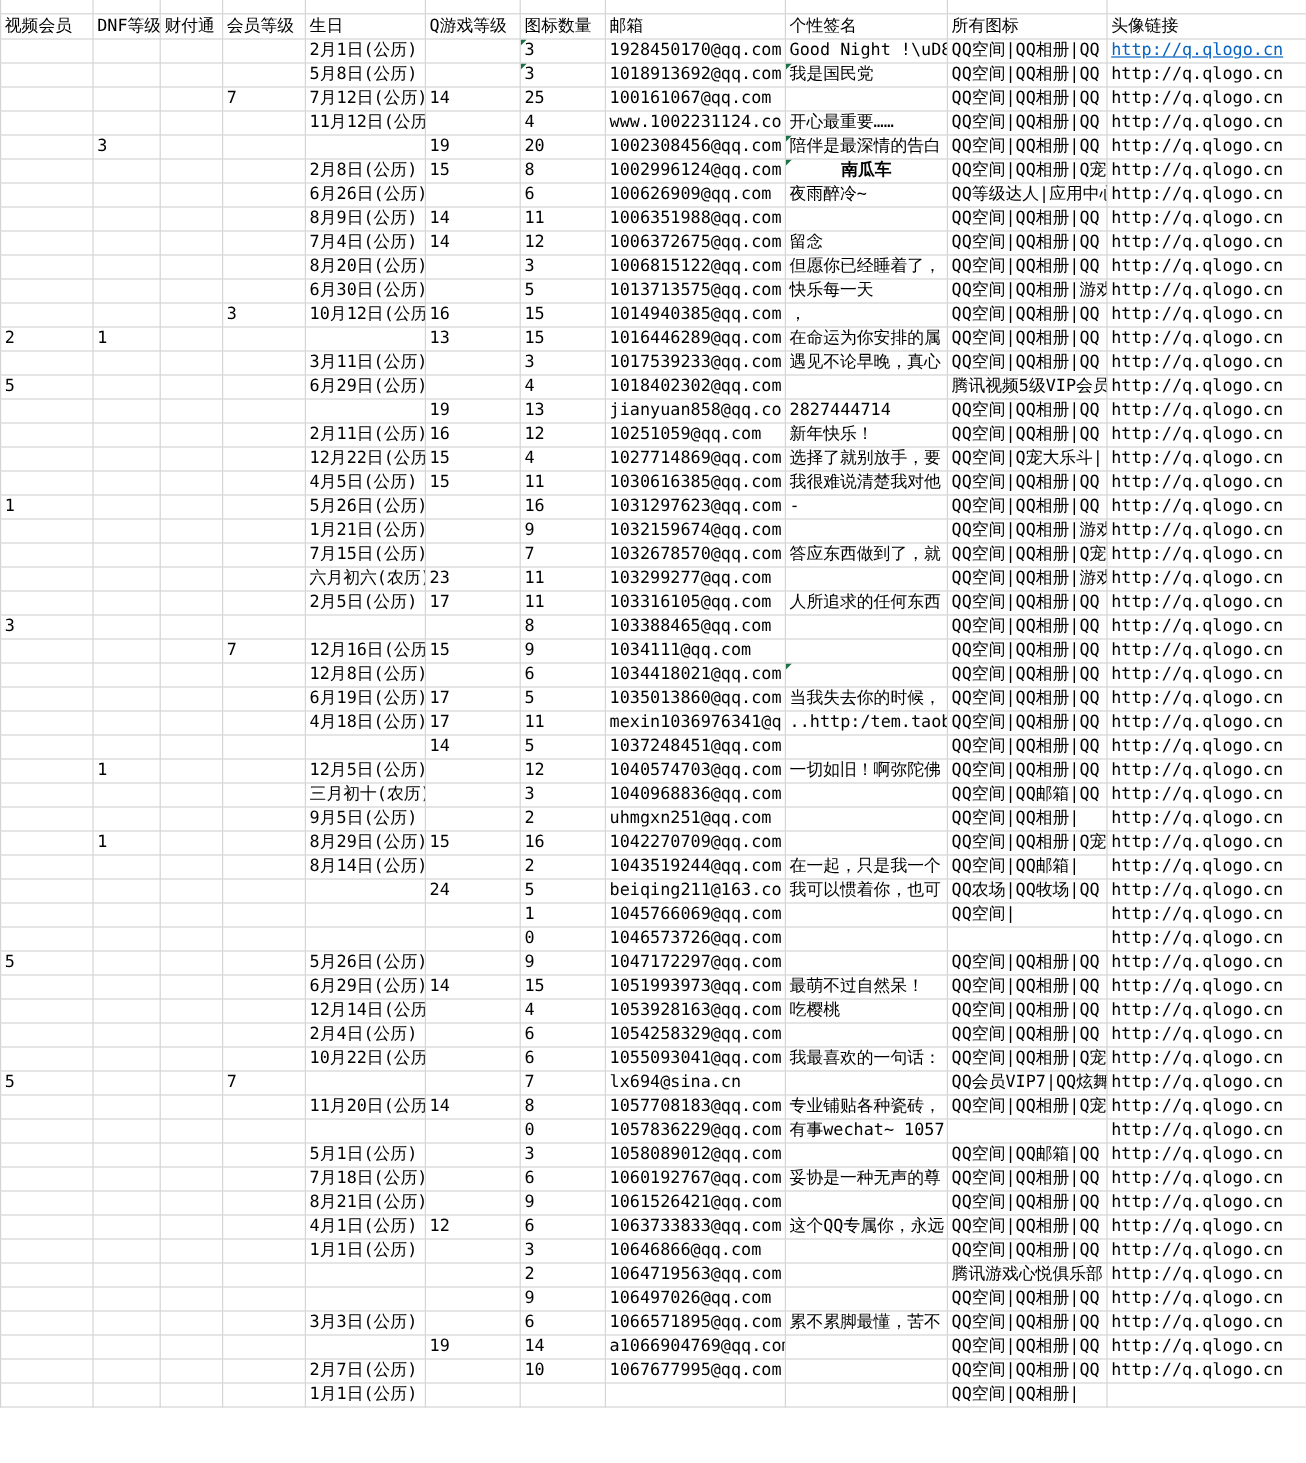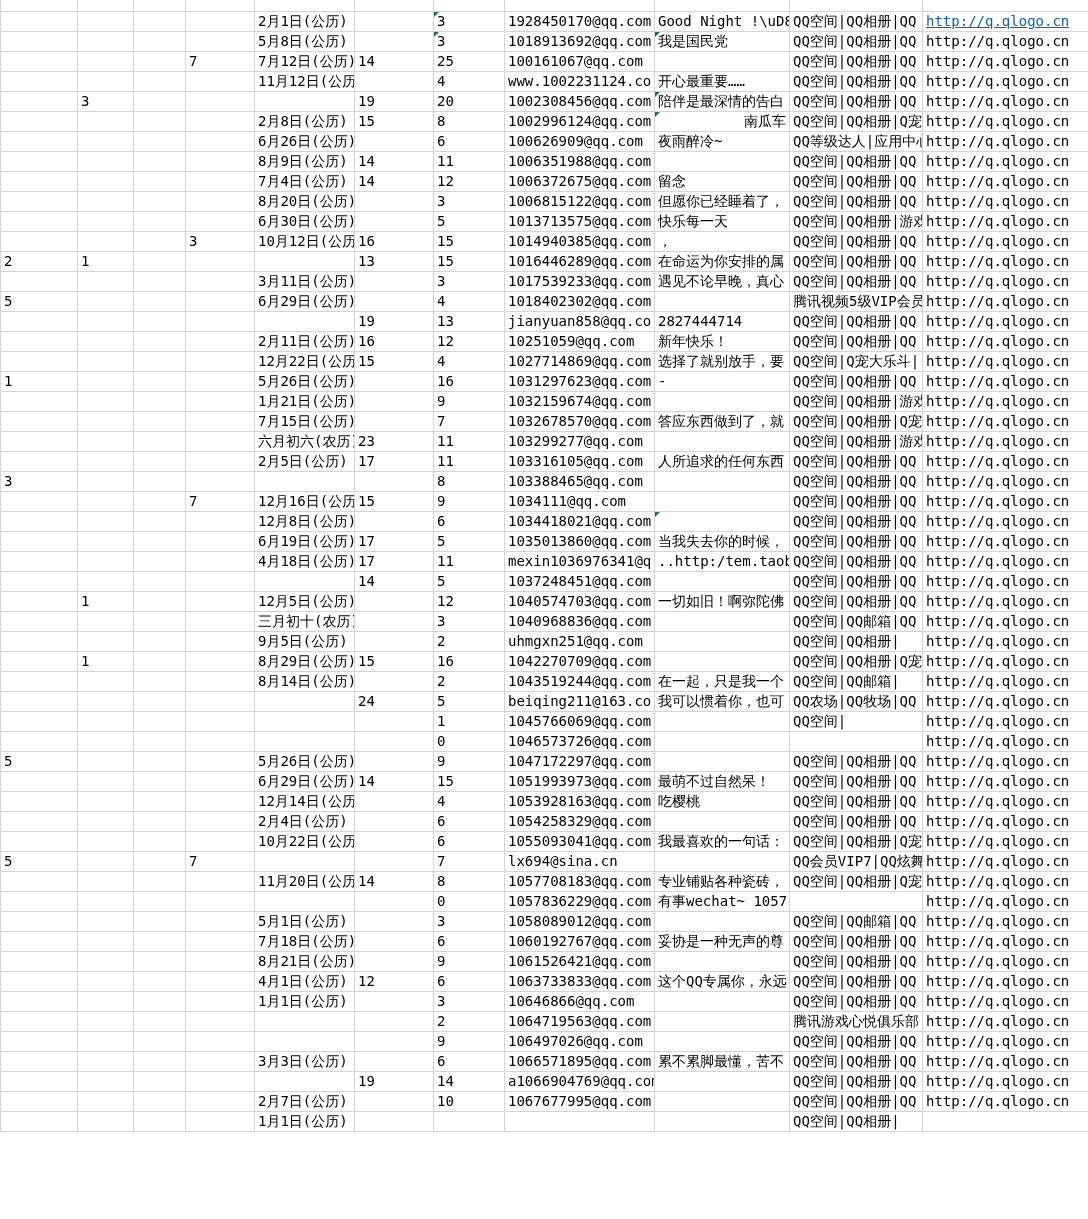--- a/index.html
+++ b/index.html
@@ -17,21 +17,21 @@
     position:relative;
     vertical-align:middle;
   }
   tr.spacer td{height:11px;border-top:none;}
   tr.header td{height:20px;line-height:20px;}
   td.mark::before{
     content:"";position:absolute;top:0;left:0;width:0;height:0;
     border-top:5px solid #1e7145;border-right:5px solid transparent;
   }
   td.hyperlink{color:#0563c1;text-decoration:underline;}
-  td.sig-right{text-align:right;}
+  td.sig-right{text-align:center;font-weight:bold;}
 </style>
 </head>
 <body>
 
 <div class="sheet">
   <table>
     <colgroup>
         <col style="width: 77px;">
         <col style="width: 56px;">
         <col style="width: 52px;">
@@ -51,20 +51,33 @@
           <td></td>
           <td></td>
           <td></td>
           <td></td>
           <td></td>
           <td></td>
           <td></td>
           <td></td>
           <td></td>
         </tr>
+        <tr class="header">
+          <td>视频会员</td>
+          <td>DNF等级</td>
+          <td>财付通</td>
+          <td>会员等级</td>
+          <td>生日</td>
+          <td>Q游戏等级</td>
+          <td>图标数量</td>
+          <td>邮箱</td>
+          <td>个性签名</td>
+          <td>所有图标</td>
+          <td>头像链接</td>
+        </tr>
         <tr>
           <td></td>
           <td></td>
           <td></td>
           <td></td>
           <td>2月1日(公历)</td>
           <td></td>
           <td class="mark">3</td>
           <td>1928450170@qq.com</td>
           <td>Good Night !\uD83</td>
@@ -286,20 +299,33 @@
           <td></td>
           <td>12月22日(公历)</td>
           <td>15</td>
           <td>4</td>
           <td>1027714869@qq.com</td>
           <td>选择了就别放手，要</td>
           <td>QQ空间|Q宠大乐斗|</td>
           <td>http://q.qlogo.cn</td>
         </tr>
         <tr>
+          <td></td>
+          <td></td>
+          <td></td>
+          <td></td>
+          <td>4月5日(公历)</td>
+          <td>15</td>
+          <td>11</td>
+          <td>1030616385@qq.com</td>
+          <td>我很难说清楚我对他</td>
+          <td>QQ空间|QQ相册|QQ</td>
+          <td>http://q.qlogo.cn</td>
+        </tr>
+        <tr>
           <td>1</td>
           <td></td>
           <td></td>
           <td></td>
           <td>5月26日(公历)</td>
           <td></td>
           <td>16</td>
           <td>1031297623@qq.com</td>
           <td>-</td>
           <td>QQ空间|QQ相册|QQ</td>

